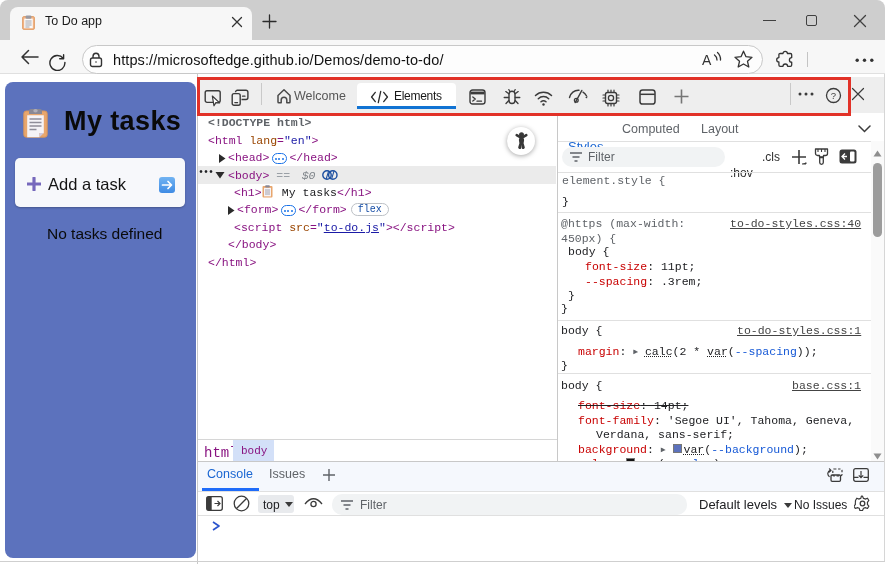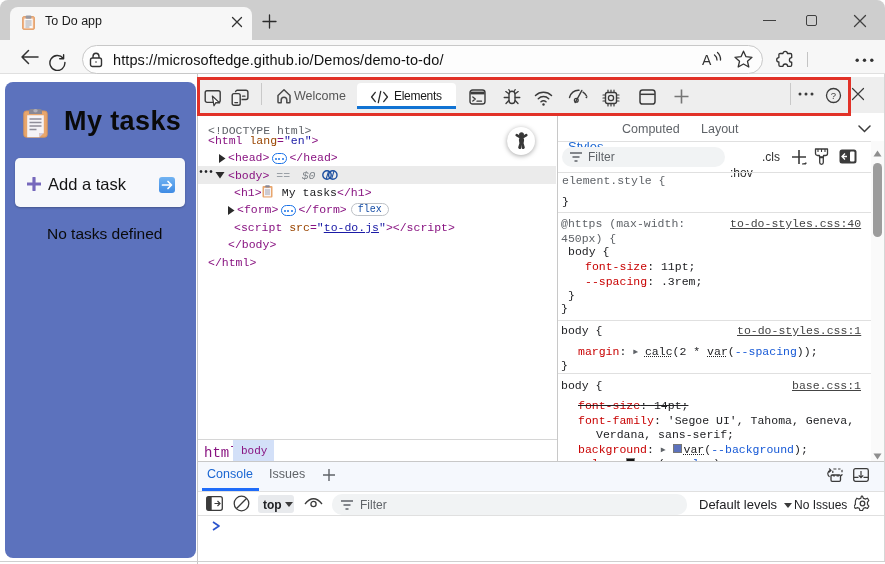--- a/index.html
+++ b/index.html
@@ -244,21 +244,21 @@
   <circle cx="8.5" cy="8.5" r="7" stroke="#3b3b3b" stroke-width="1.3" fill="none"></circle>
   <text x="5.7" y="12" font-size="9.5" font-family="Liberation Sans" fill="#3b3b3b">?</text>
 </svg>
 
 <svg class="abs" style="left:851px; top:87px;" width="14" height="14" viewBox="0 0 14 14">
   <path d="M1.5 1.5 L12.5 12.5 M12.5 1.5 L1.5 12.5" stroke="#3b3b3b" stroke-width="1.2" stroke-linecap="round"></path>
 </svg>
 <div class="abs" id="redbox"></div>
 <div class="abs" style="left:850px; top:113px; width:35px; height:3px; background:#eeeeee;"></div>
 <div class="abs" id="dom">
-  <div class="domline mono" style="left:10px; top:9px;"><span class="gray">&lt;!DOCTYPE html&gt;</span></div>
+  <div class="domline mono" style="left:10px; top:1px;font-weight:bold;"><span class="gray">&lt;!DOCTYPE html&gt;</span></div>
   <div class="domline mono" style="left:10px; top:19px;"><span class="tag">&lt;html </span><span class="attr">lang</span><span class="tag">=</span><span class="val">"en"</span><span class="tag">&gt;</span></div>
   <svg class="abs" style="left:20px; top:41px;" width="8" height="9" viewBox="0 0 8 9">
       <path d="M1 0 L7.5 4.5 L1 9 Z" fill="#2b2b2b"></path>
     </svg>
   <div class="domline mono" style="left:30px; top:36px;"><span class="tag">&lt;head&gt;</span><span class="ellip"><i></i><i></i><i></i></span><span class="tag">&lt;/head&gt;</span></div>
   <div class="abs" id="bodyrow"></div>
   <div class="abs mono" style="left:0px; top:54px; color:#202124; font-size:10px; letter-spacing:-1px;">•••</div>
   <svg class="abs" style="left:17px; top:58px;" width="10" height="8" viewBox="0 0 10 8">
       <path d="M0.5 1 L9.5 1 L5 7.5 Z" fill="#2b2b2b"></path>
     </svg>
@@ -392,21 +392,21 @@
   <svg class="abs" style="left:8px; top:34px;" width="17" height="15" viewBox="0 0 17 15">
       <rect x="0.7" y="0.7" width="15.6" height="13.6" rx="2" stroke="#3b3b3b" stroke-width="1.3" fill="none"></rect>
       <rect x="0.7" y="0.7" width="5" height="13.6" fill="#3b3b3b"></rect>
       <path d="M8.5 7.5 h5 M11.5 5 L14 7.5 L11.5 10" stroke="#3b3b3b" stroke-width="1.2" fill="none"></path>
     </svg>
   <svg class="abs" style="left:35px; top:33px;" width="17" height="17" viewBox="0 0 17 17">
       <circle cx="8.5" cy="8.5" r="7.3" stroke="#3b3b3b" stroke-width="1.3" fill="none"></circle>
       <line x1="3.3" y1="13.7" x2="13.7" y2="3.3" stroke="#3b3b3b" stroke-width="1.3"></line>
     </svg>
   <div class="abs" style="left:60px; top:33px; width:36px; height:18px; background:#e8eaed; border-radius:3px;"></div>
-  <div class="abs" style="left:65px; top:36px; color:#202124; font-size:12px;font-weight:bold;">top</div>
+  <div class="abs" style="left:65px; top:36px; color:#202124; font-size:12px;">top</div>
   <svg class="abs" style="left:87px; top:40px;" width="8" height="5" viewBox="0 0 8 5">
       <path d="M0 0 L8 0 L4 5 Z" fill="#3b3b3b"></path>
     </svg>
   <svg class="abs" style="left:106px; top:36px;" width="19" height="12" viewBox="0 0 19 12">
       <path d="M1 6 Q9.5 -4.5 18 6" stroke="#3b3b3b" stroke-width="1.3" fill="none"></path>
       <circle cx="9.5" cy="6" r="2.6" stroke="#3b3b3b" stroke-width="1.3" fill="none"></circle>
     </svg>
   <div class="abs" style="left:134px; top:32px; width:355px; height:21px; background:#f1f3f4; border-radius:10px;"></div>
   <svg class="abs" style="left:143px; top:38px;" width="12" height="10" viewBox="0 0 12 10">
       <path d="M0 1 h12 M2.5 5 h7 M4.5 9 h3" stroke="#5f6368" stroke-width="1.4"></path>

